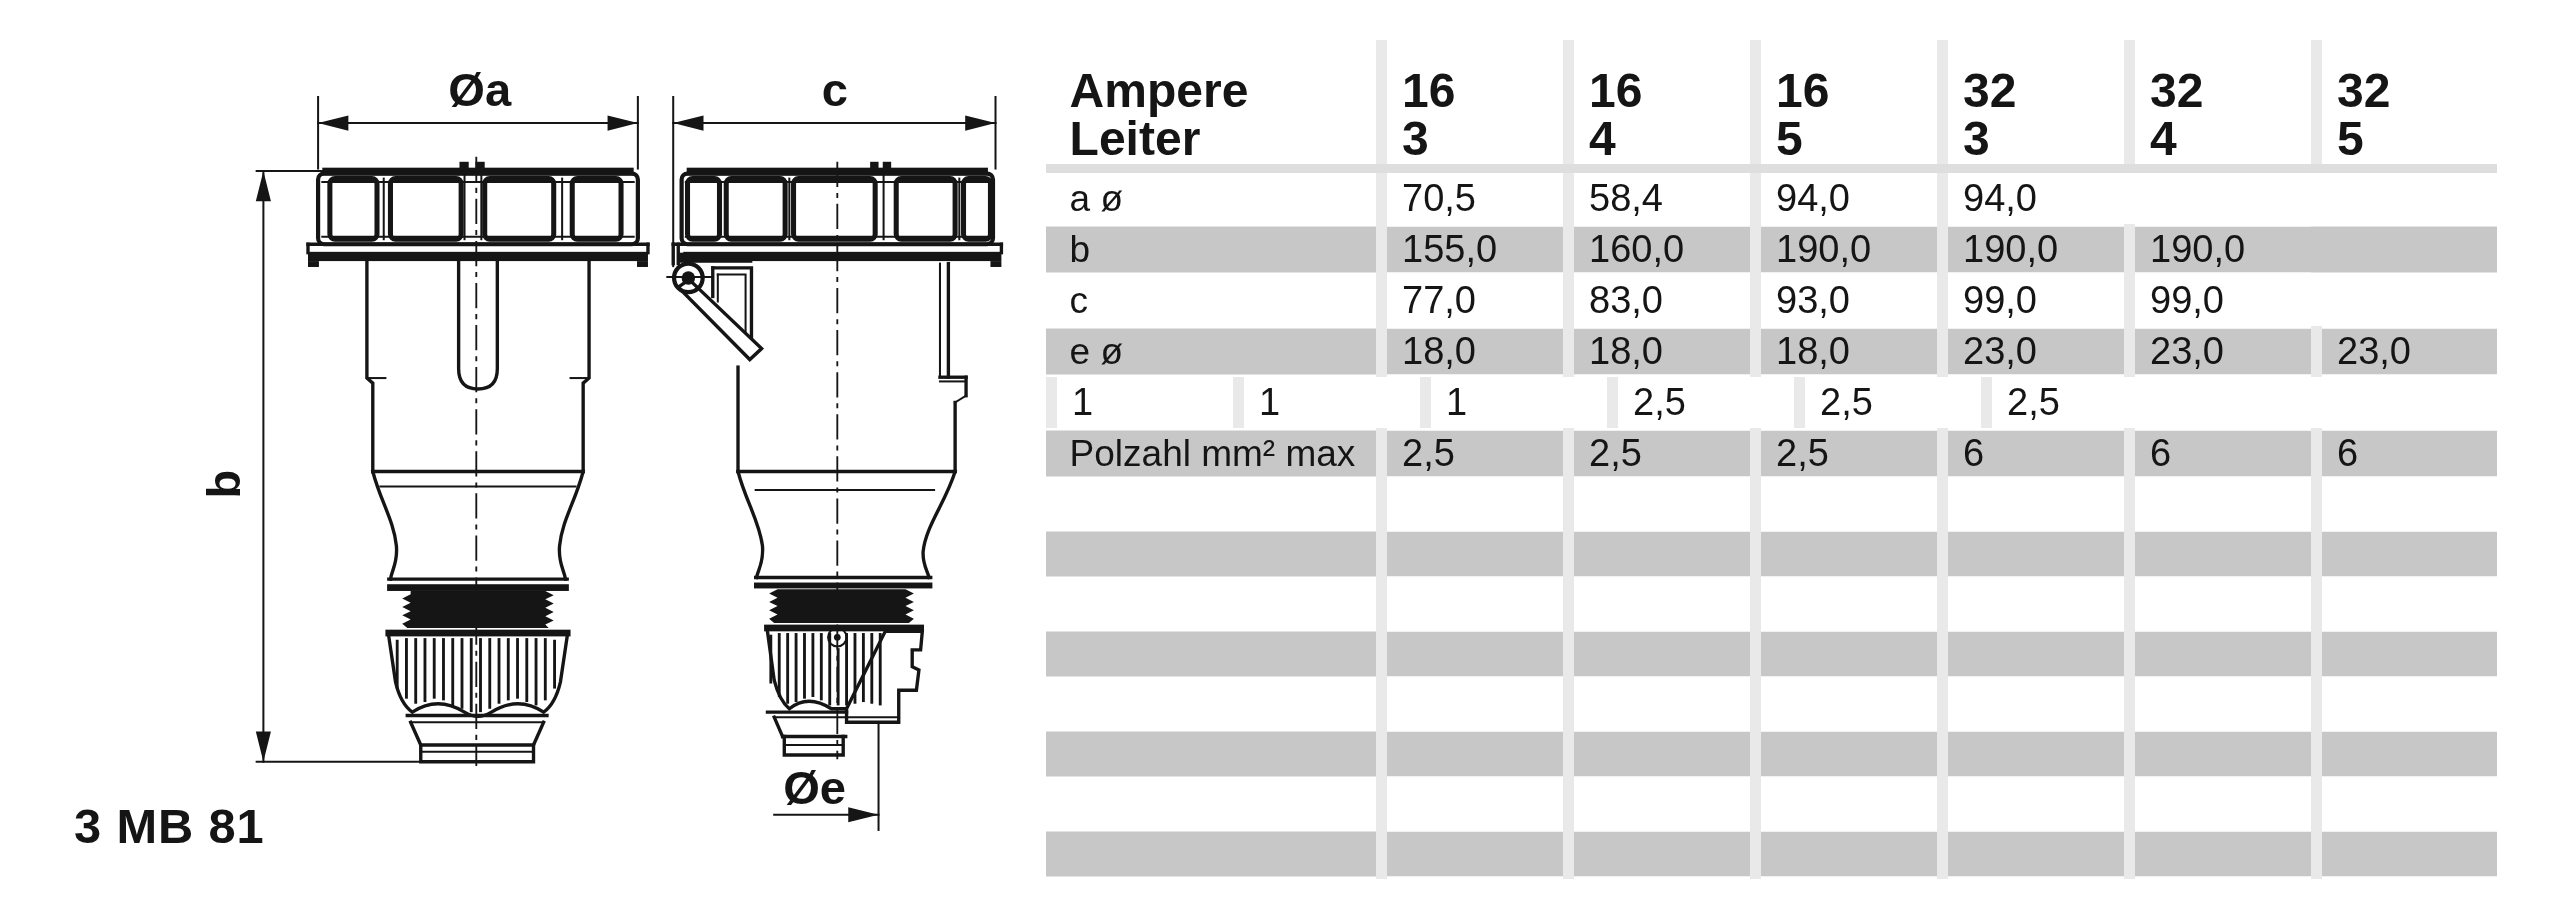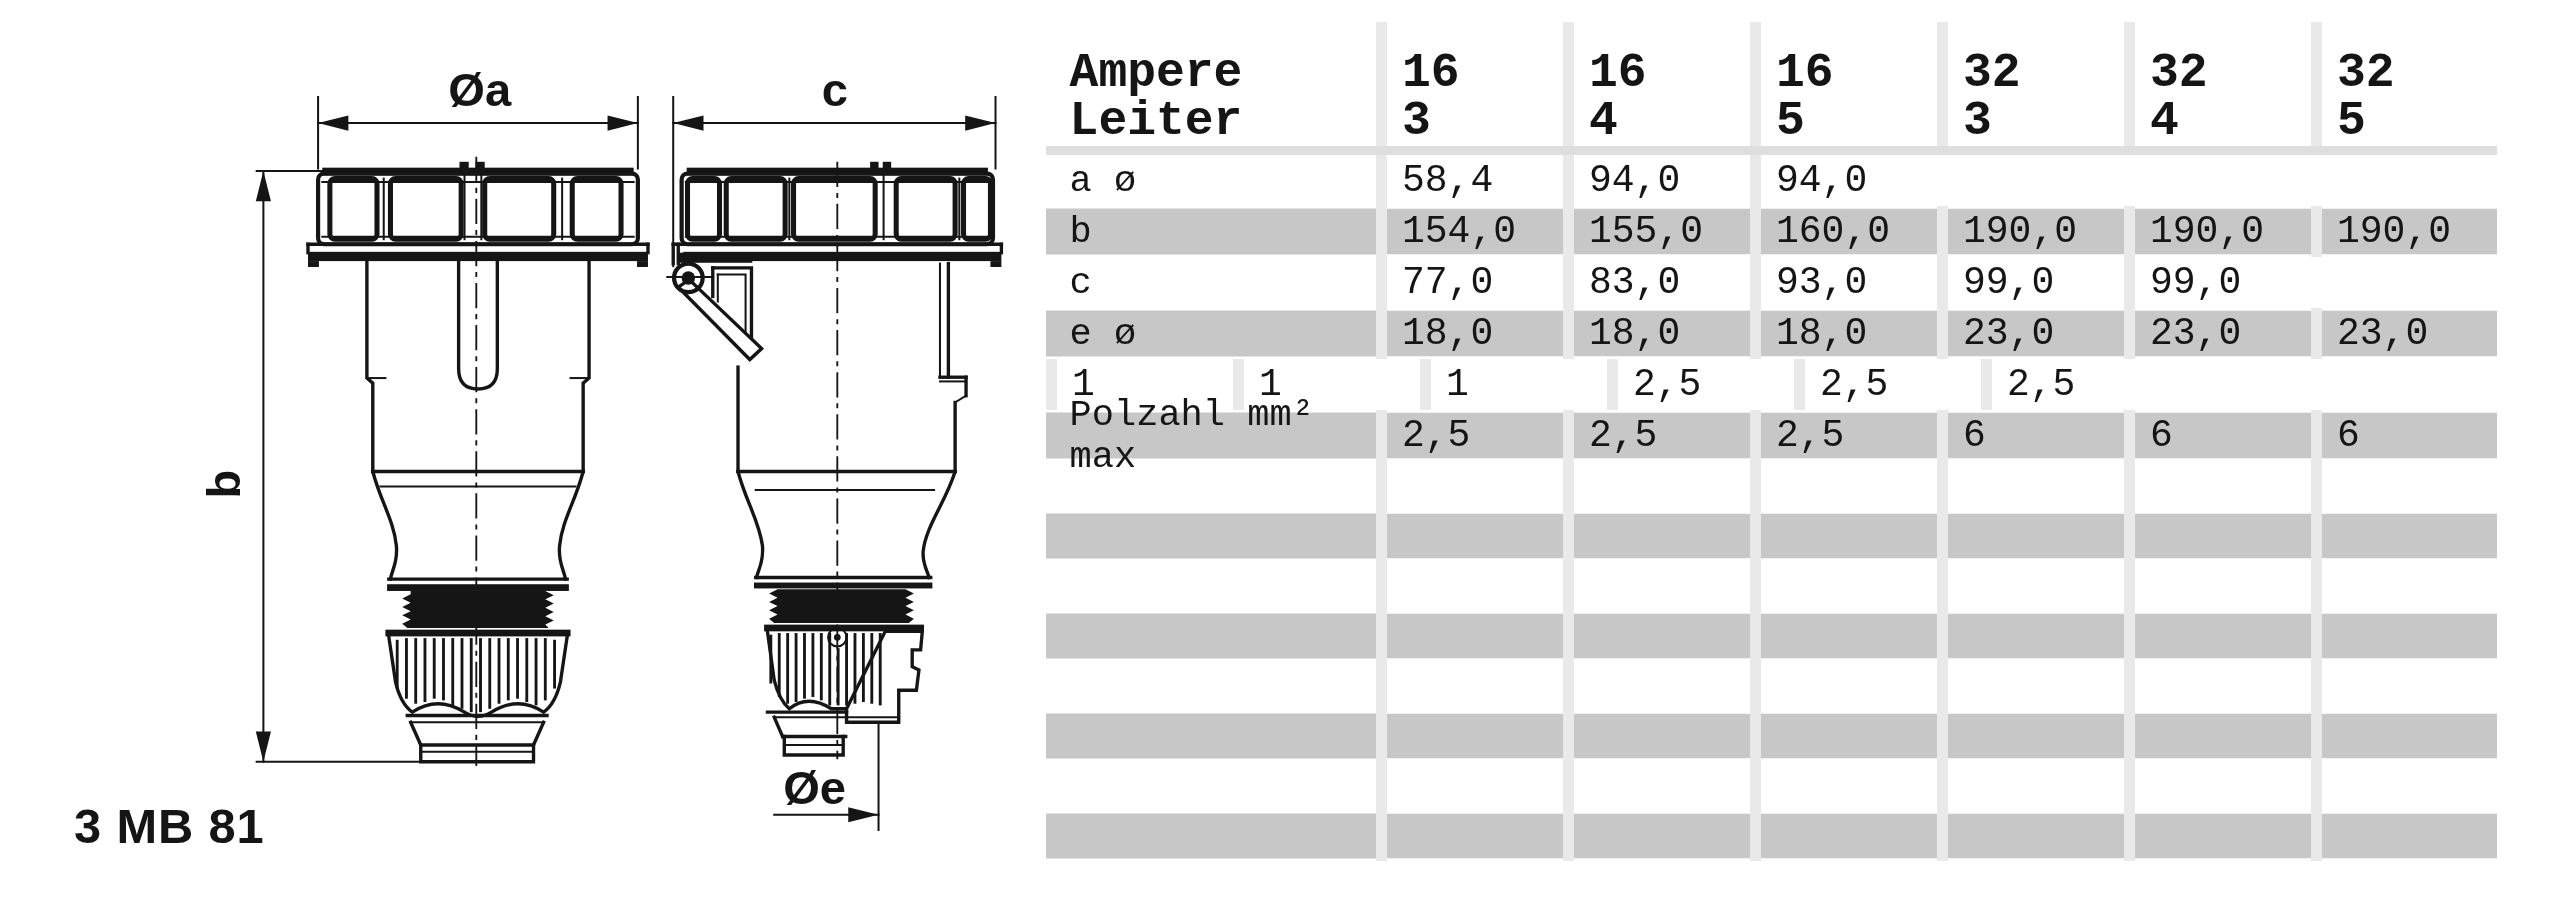--- a/index.html
+++ b/index.html
@@ -7,21 +7,21 @@
     --gutter:#e9e9e9;
     --sep:#dedede;
     --ink:#151515;
   }
   html,body{margin:0;padding:0;}
   body{
     width:2576px;height:916px;position:relative;background:#fff;overflow:hidden;
     font-family:"Liberation Sans","DejaVu Sans",sans-serif;color:var(--ink);
   }
   #drawing-pane{position:absolute;left:0;top:0;width:1046px;height:916px;}
-  #spec-table{position:absolute;left:1046px;top:22px;width:1451px;font-family:Liberation Mono, monospace;}
+  #spec-table{position:absolute;left:1046px;top:40px;width:1451px;}
   .thead{display:flex;height:124px;font-weight:bold;font-size:48px;line-height:48px;}
   .thead .cellblock{padding-top:27px;}
   .lbl{width:330px;box-sizing:border-box;padding-left:23.6px;flex:none;}
   .val{width:187px;box-sizing:border-box;border-left:11px solid var(--gutter);padding-left:15px;flex:none;}
   .sep{height:9.3px;background:var(--sep);}
   .row{display:flex;height:51px;font-size:38px;}
   .row .lbl{font-size:37px;}
   .row.e{height:50px;}
   .row .lbl,.row .val{height:100%;display:flex;align-items:center;}
   .shaded{background:var(--shaded);box-shadow:inset 0 2.5px 0 0 #fff,inset 0 -2.5px 0 0 #fff;}
@@ -291,28 +291,28 @@
     <div class="val cellblock">
       <div>32</div>
       <div>5</div>
     </div>
   </div>
 
   <div class="sep"></div>
 
   <div class="row">
     <div class="lbl">a ø</div>
+    <div class="val">70,5</div>
     <div class="val">58,4</div>
     <div class="val">94,0</div>
     <div class="val">94,0</div>
   </div>
 
   <div class="row shaded">
     <div class="lbl">b</div>
-    <div class="val">154,0</div>
     <div class="val">155,0</div>
     <div class="val">160,0</div>
     <div class="val">190,0</div>
     <div class="val">190,0</div>
     <div class="val">190,0</div>
   </div>
 
   <div class="row">
     <div class="lbl">c</div>
     <div class="val">77,0</div>

